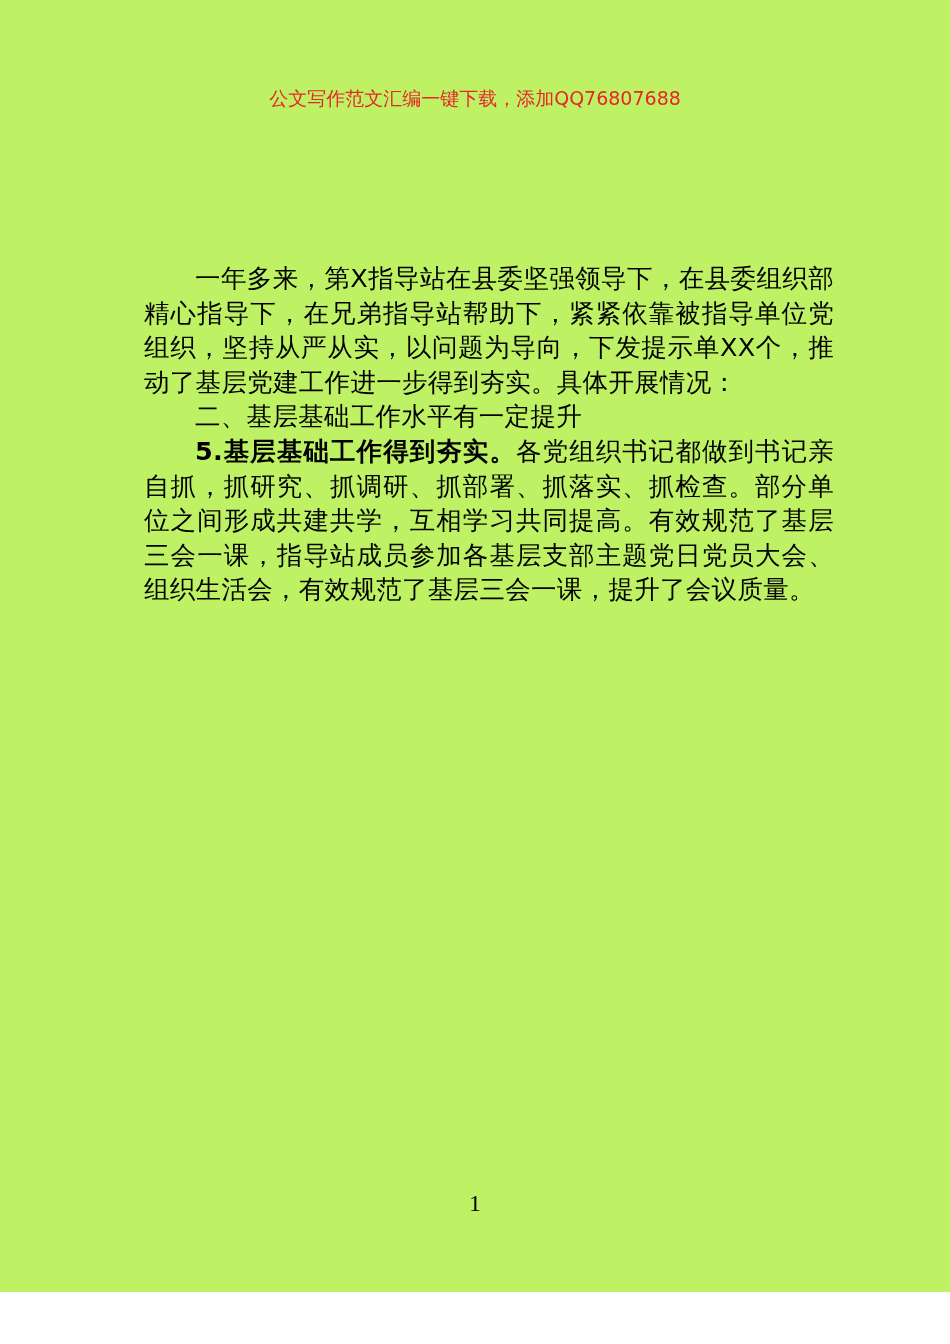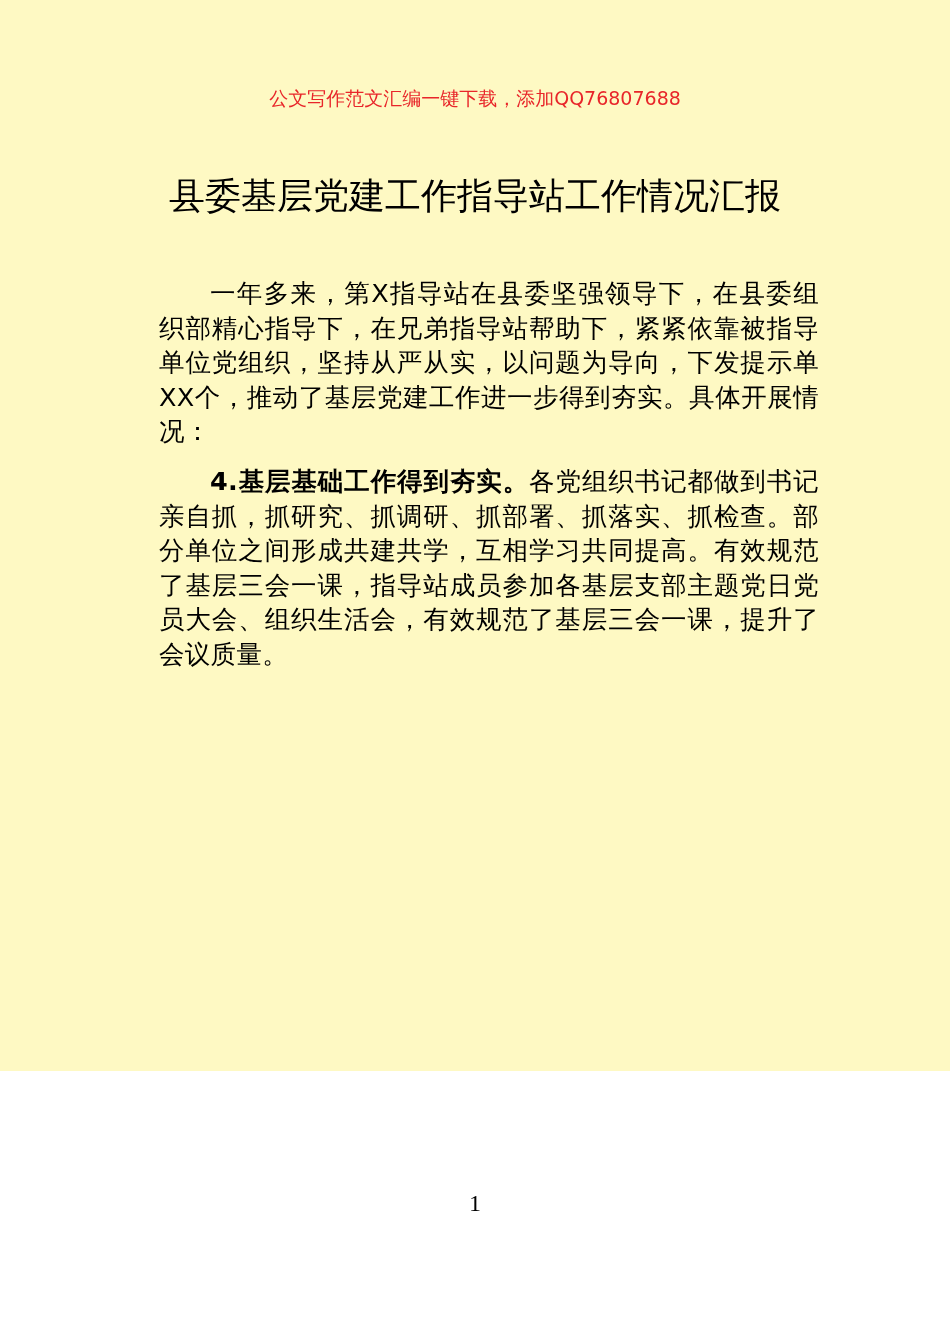--- a/index.html
+++ b/index.html
@@ -11,22 +11,22 @@
       width: 950px;
       height: 1344px;
       position: relative;
       overflow: hidden;
       font-family: "DejaVu Sans", "Liberation Sans", sans-serif;
       color: #000000;
     }
     .page {
       position: absolute;
       left: 0; top: 0;
-      width: 950px; height: 1071px;
-      background: #fef9c3;
+      width: 950px; height: 1292px;
+      background: #bef264;
     }
     .banner {
       position: absolute;
       top: 84px;
       left: 0;
       width: 100%;
       text-align: center;
       font-size: 19px;
       line-height: 28px;
       color: #e8262a;
@@ -47,21 +47,21 @@
     .body-text {
       position: absolute;
       top: 261px;
       left: 144px;
       width: 690px;
       font-size: 25.5px;
       line-height: 34.6px;
       letter-spacing: 0.3px;
     }
     .body-text p {
-      margin: 15px;
+      margin: 0;
       text-indent: 2em;
       text-align: justify;
     }
     .body-text .lead {
       font-weight: bold;
     }
     .page-number {
       position: absolute;
       top: 1188px;
       left: 0;
@@ -72,22 +72,22 @@
       line-height: 30px;
     }
   </style>
 </head>
 <body>
 
 <div class="page">
 
   <div class="banner">公文写作范文汇编一键下载，添加QQ76807688</div>
 
-  <h1 class="title">县委基层党建工作指导站工作情况汇报</h1>
 
   <div class="body-text">
     <p><span>一年多来，第X指导站在县委坚强领导下，在县委组织部精心指导下，在兄弟指导站帮助下，紧紧依靠被指导单位党组织，坚持从严从实，以问题为导向，下发提示单XX个，推动了基层党建工作进一步得到夯实。具体开展情况：</span></p>
-    <p><span class="lead">4.基层基础工作得到夯实。</span><span>各党组织书记都做到书记亲自抓，抓研究、抓调研、抓部署、抓落实、抓检查。部分单位之间形成共建共学，互相学习共同提高。有效规范了基层三会一课，指导站成员参加各基层支部主题党日党员大会、组织生活会，有效规范了基层三会一课，提升了会议质量。</span></p>
+    <p><span>二、基层基础工作水平有一定提升</span></p>
+    <p><span class="lead">5.基层基础工作得到夯实。</span><span>各党组织书记都做到书记亲自抓，抓研究、抓调研、抓部署、抓落实、抓检查。部分单位之间形成共建共学，互相学习共同提高。有效规范了基层三会一课，指导站成员参加各基层支部主题党日党员大会、组织生活会，有效规范了基层三会一课，提升了会议质量。</span></p>
   </div>
 
   <div class="page-number">1</div>
 
 </div>
 
 </body></html>

